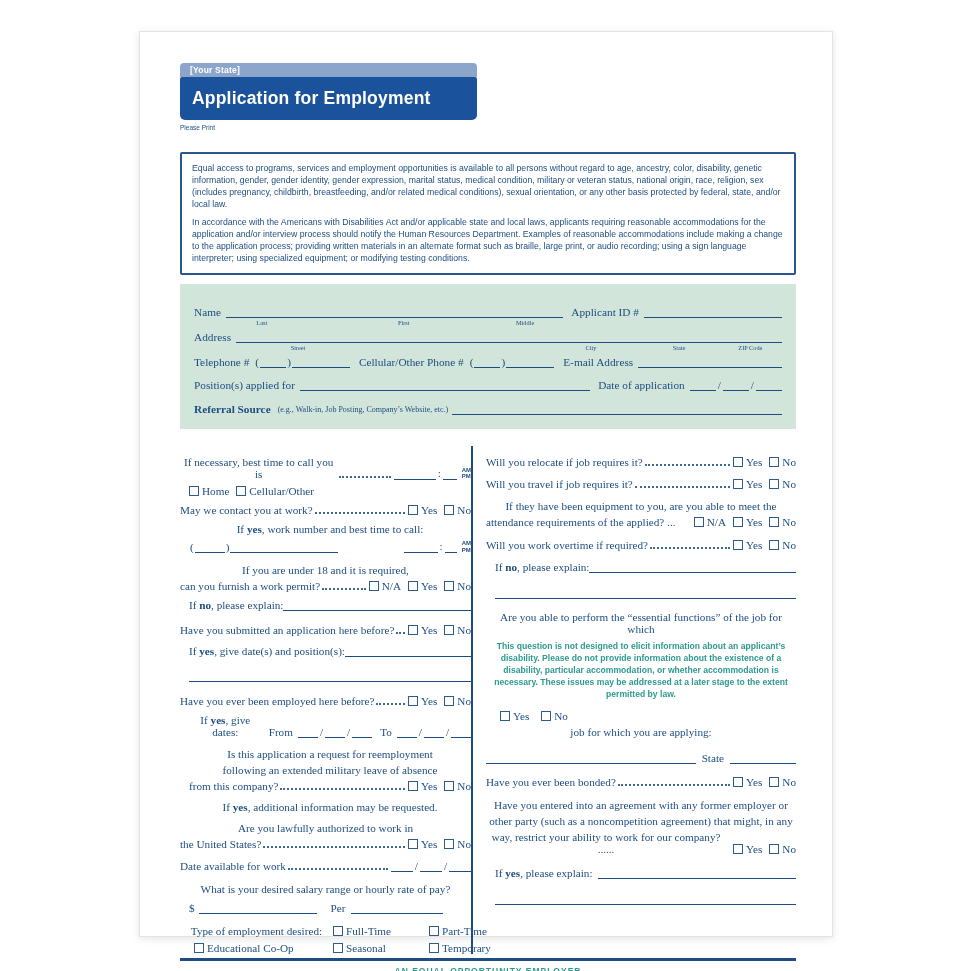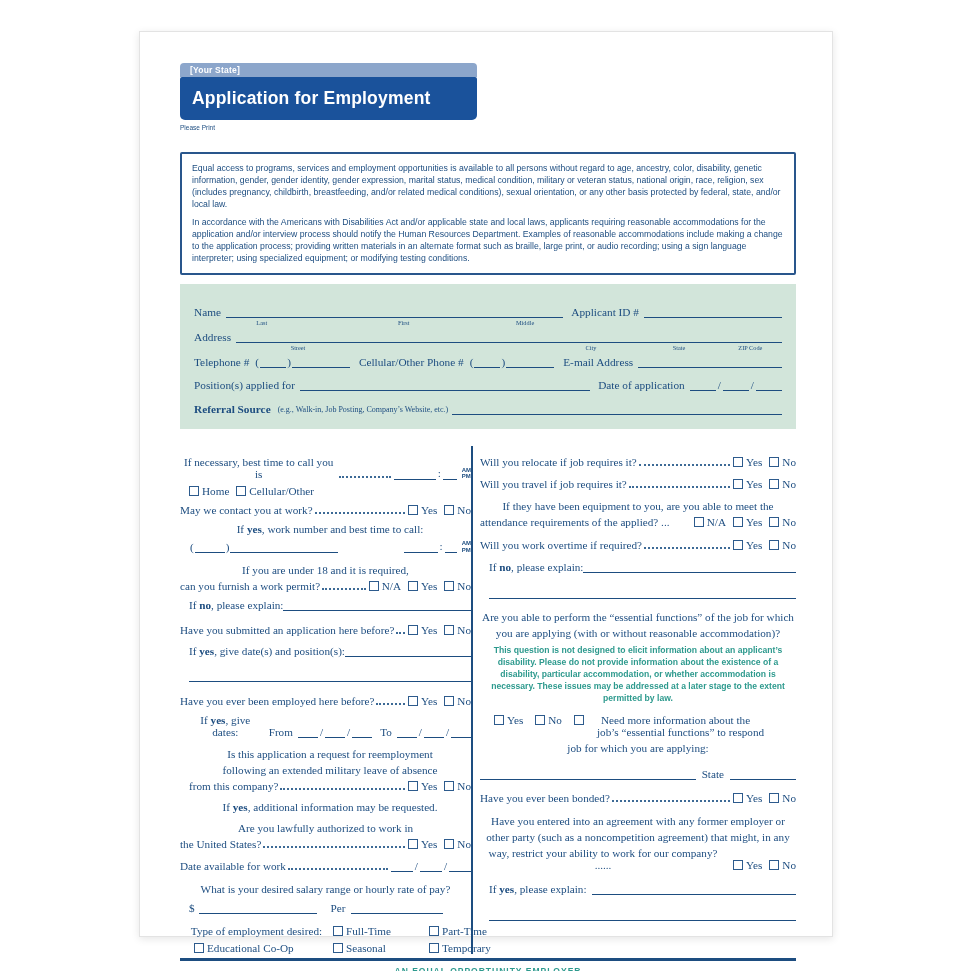--- a/index.html
+++ b/index.html
@@ -49,21 +49,21 @@
   .bold { font-weight: bold; }
   .hint { font-size: 8px; padding: 0 4px 1px 2px; white-space: nowrap; }
   .paren { padding: 0 1px; }
   .slashgrp { display: flex; align-items: flex-end; }
   .slashgrp .sl { padding: 0 2px; }
 
   
   .cols { display: flex; margin-top: 13px; min-height: 462px; color: #1d4d80; font-size: 11.2px; text-align: center; }
   .colL { width: 291px; }
   .divider { width: 2px; background: #1d4d80; margin: 4px 0 0 0; }
-  .colR { flex: 1; padding-left: 7px; }
+  .colR { flex: 1; padding-left: 13px; }
 
   .qrow { display: flex; align-items: flex-end; }
   .dots { flex: 1; border-bottom: 2px dotted #3d6a96; margin: 0 3px 2px 2px; min-width: 8px; }
   .dots.fixed { flex: 0 0 52px; }
   .cbg { display: flex; align-items: center; white-space: nowrap; }
   .cb { display: inline-flex; align-items: center; margin-left: 7px; }
   .box { width: 10px; height: 10px; border: 1.4px solid #2d5b8d; display: inline-block; margin-right: 3px; background: #fff; flex: 0 0 auto; }
   .ind { margin-left: 9px; }
   .ind2 { margin-left: 14px; }
   .ampm { font-size: 6px; line-height: 1.1; display: inline-block; margin-left: 5px; font-family: "Liberation Sans", sans-serif; font-weight: bold; }
@@ -451,40 +451,32 @@
 
         <div class="qrow ind mt10">
           <span><span>If </span><span class="bold">no</span><span>, please explain:</span></span>
           <span class="ln grow"></span>
         </div>
         <div class="qrow ind mt14">
           <span class="ln grow"></span>
         </div>
 
         <div class="mt12">Are you able to perform the “essential functions” of the job for which</div>
-        <div class="mt4">you are applying (with or without reasonable accommodation)?</div>
 
         <div class="fineprint">This question is not designed to elicit information about an applicant’s disability. Please do not provide information about the existence of a disability, particular accommodation, or whether accommodation is necessary. These issues may be addressed at a later stage to the extent permitted by law.</div>
 
         <div class="qrow mt10 ind2" style="align-items:flex-start;justify-content:flex-start;">
           <span class="cb" style="margin-left:0">
               <span class="box"></span>
               <span>Yes</span>
             </span>
           <span class="cb" style="margin-left:12px">
               <span class="box"></span>
               <span>No</span>
             </span>
-          <span class="cb" style="margin-left:12px;align-items:flex-start">
-            <span class="box" style="margin-top:1px"></span>
-            <span style="display:inline-block">
-              <span>Need more information about the</span><br>
-              <span style="margin-left:10px">job’s “essential functions” to respond</span>
-            </span>
-          </span>
         </div>
 
         <div class="mt4">job for which you are applying:</div>
 
         <div class="qrow mt14">
           <span class="ln grow"></span>
           <span style="padding:0 6px">State</span>
           <span class="ln" style="width:66px"></span>
         </div>
 

